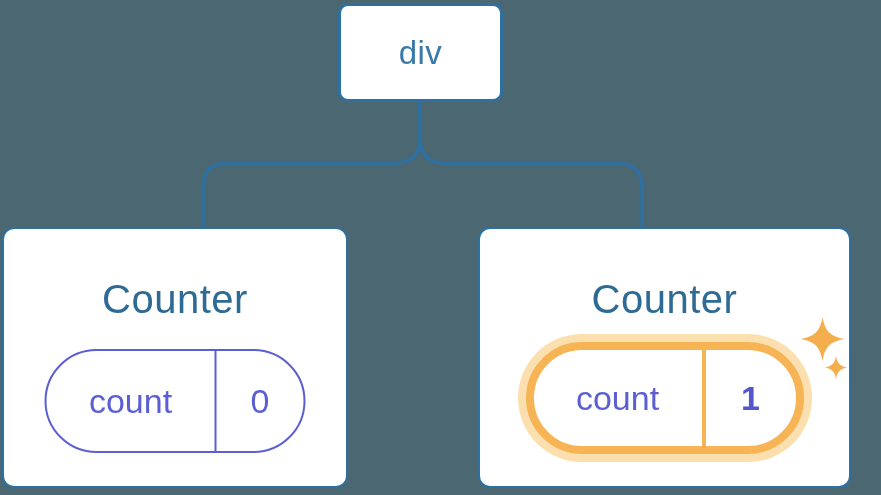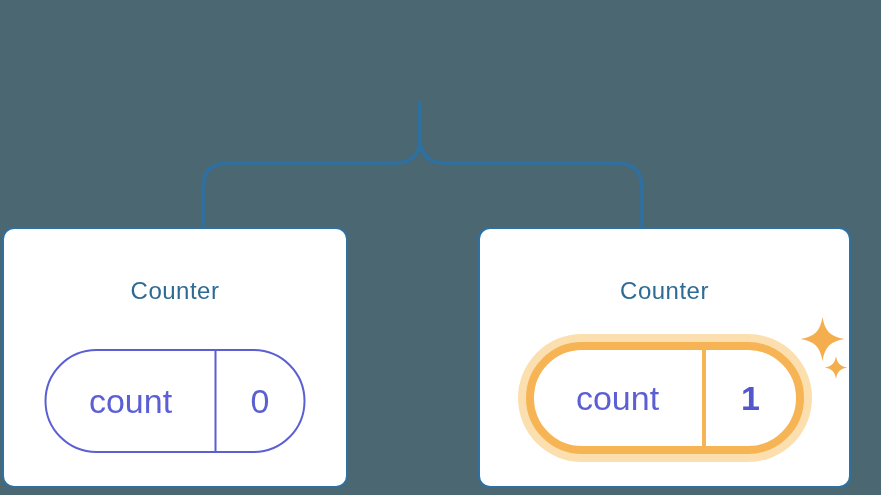--- a/index.html
+++ b/index.html
@@ -42,21 +42,21 @@
     border-width: 2.5px;
   }
   .node.counter.left  { left: 2px;   width: 346px; }
   .node.counter.right { left: 478px; width: 373px; }
   .counter-title {
     position: absolute;
     top: 48px; left: 0;
     width: 100%;
     text-align: center;
     color: #2E6B94;
-    font-size: 24px;
+    font-size: 40px;
     font-weight: 500;
     letter-spacing: 0.5px;
   }
   .pill {
     position: absolute;
     left: 50%;
     transform: translateX(-50%);
     box-sizing: border-box;
     display: flex;
     align-items: stretch;
@@ -106,20 +106,23 @@
 </head>
 <body>
 
 <div class="stage">
 
   <svg class="connectors" viewBox="0 0 881 495" xmlns="http://www.w3.org/2000/svg">
     <path d="M420 101 L420 138 Q420 163 395 163 L228 163 Q203 163 203 188 L203 227" fill="none" stroke="#2D70A1" stroke-width="3.5"></path>
     <path d="M420 101 L420 138 Q420 163 445 163 L617 163 Q642 163 642 188 L642 227" fill="none" stroke="#2D70A1" stroke-width="3.5"></path>
   </svg>
 
+  <div class="node root">
+    <span class="root-label">div</span>
+  </div>
 
   <div class="node counter left">
     <div class="counter-title">Counter</div>
     <div class="pill purple">
       <div class="seg key">
         <span class="state-text">count</span>
       </div>
       <div class="seg val">
         <span class="state-text">0</span>
       </div>

